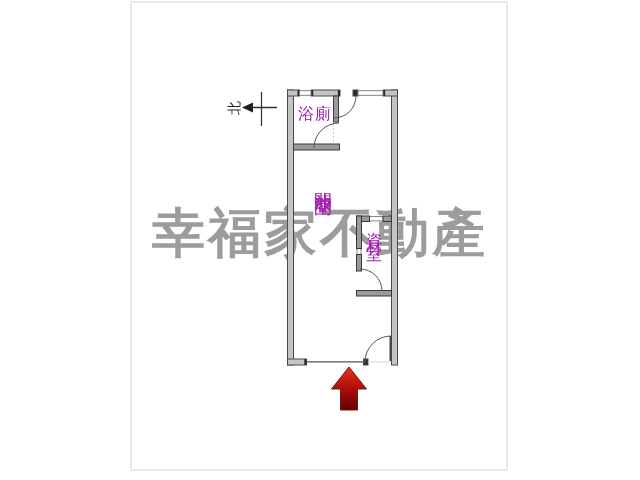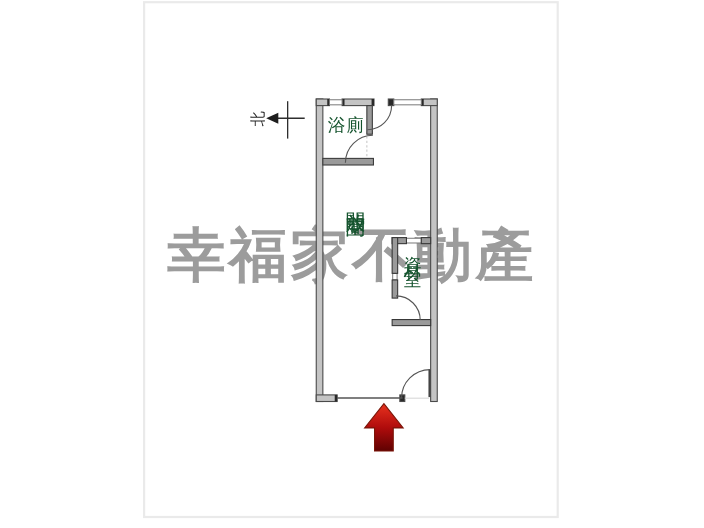--- a/index.html
+++ b/index.html
@@ -14,21 +14,21 @@
   }
   .watermark{
     position:absolute;left:147px;top:203px;width:346px;height:60px;
     font-family:"Liberation Sans", sans-serif;
     font-weight:bold;font-size:53px;line-height:60px;
     letter-spacing:3px;color:#9c9c9c;white-space:nowrap;
     z-index:1;text-align:center;
   }
   svg.plan{position:absolute;left:0;top:0;z-index:2;}
   .room-label{
-    position:absolute;z-index:3;color:#14532d;
+    position:absolute;z-index:3;color:#a21caf;
     font-family:Liberation Sans, sans-serif;
   }
   .label-bathroom{left:298px;top:104px;font-size:16px;letter-spacing:1px;}
   .label-open{
     left:311px;top:178px;font-size:18px;height:84px;
     writing-mode:vertical-rl;text-orientation:upright;letter-spacing:2px;
   }
   .label-storage{
     left:363px;top:220px;font-size:16px;height:72px;
     writing-mode:vertical-rl;text-orientation:upright;letter-spacing:6px;

